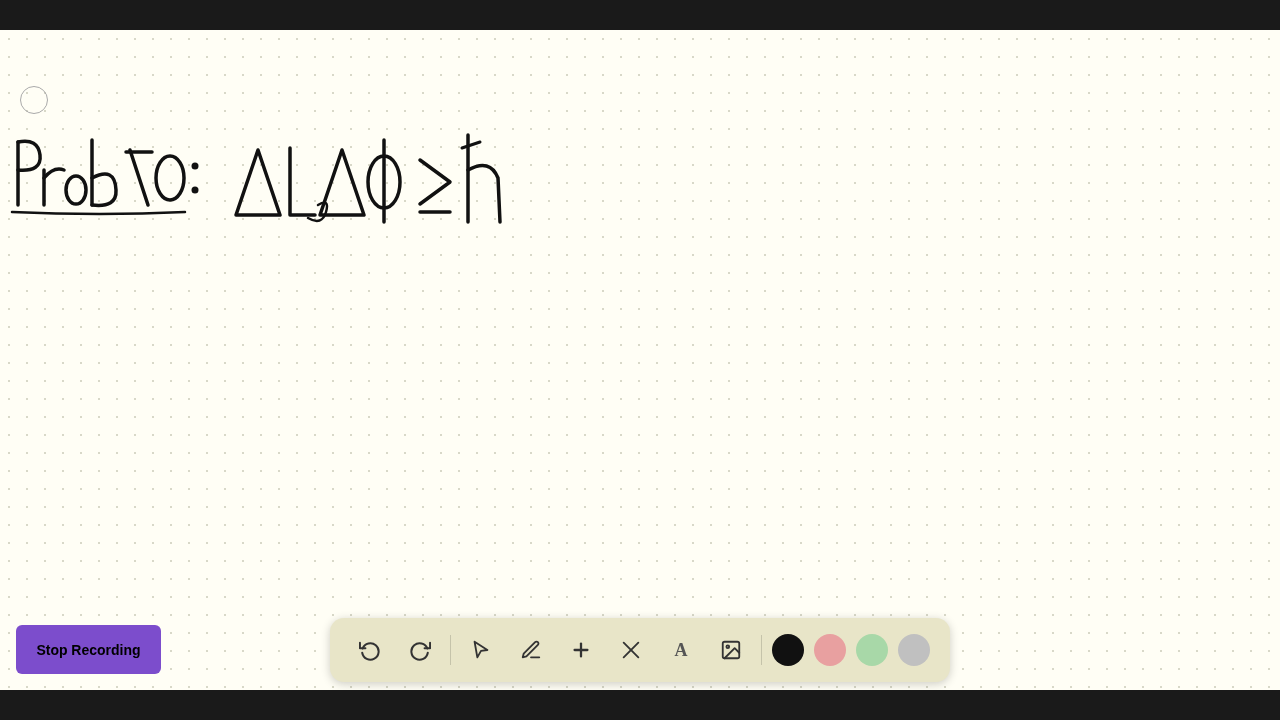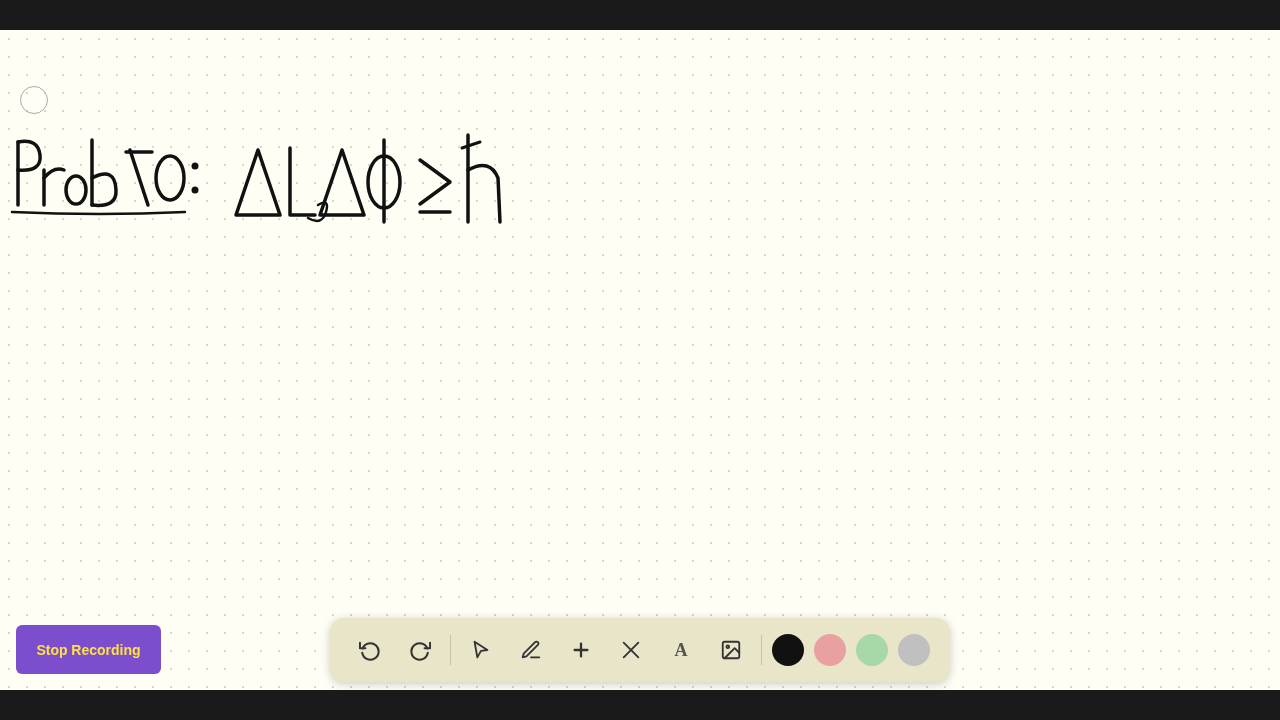--- a/index.html
+++ b/index.html
@@ -62,21 +62,21 @@
     
     .stop-recording-btn {
       position: absolute;
       bottom: 46px;
       left: 16px;
       width: 145px;
       height: 49px;
       background: #7c4dcc;
       border: none;
       border-radius: 6px;
-      color: #fde047;
+      color: #000000;
       font-size: 14px;
       font-weight: 600;
       cursor: pointer;
       z-index: 10;
     }
 
     
     .toolbar {
       position: absolute;
       bottom: 38px;

